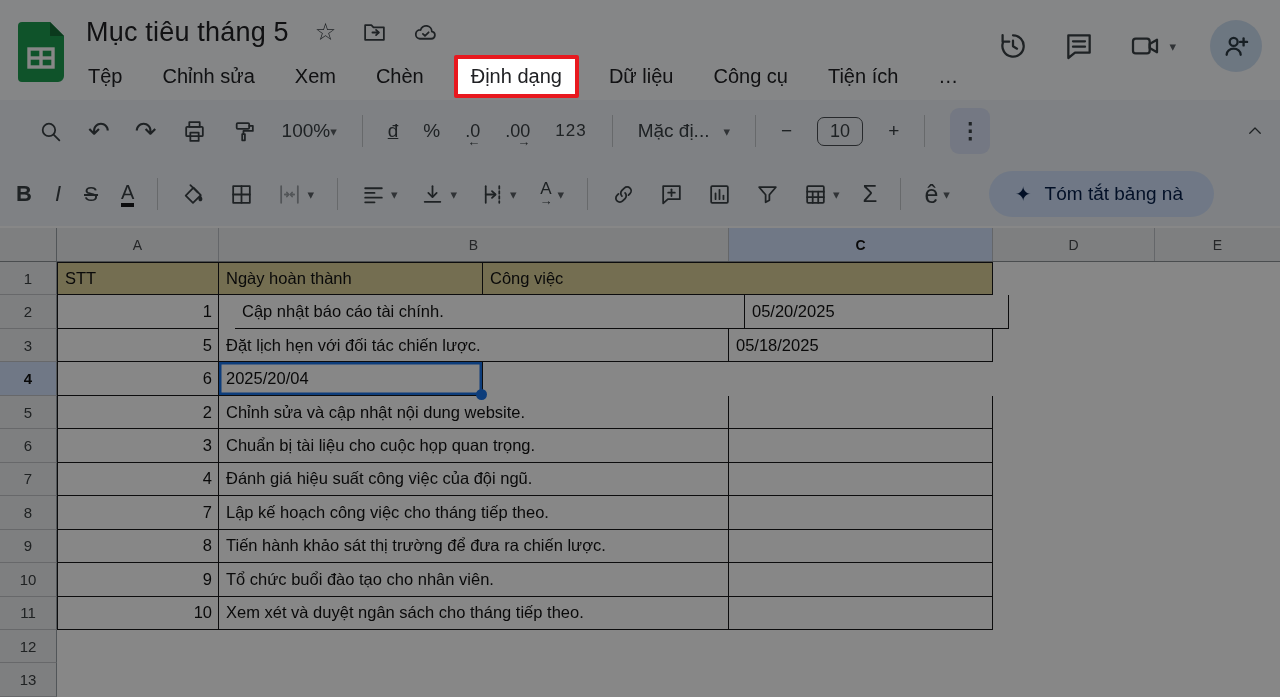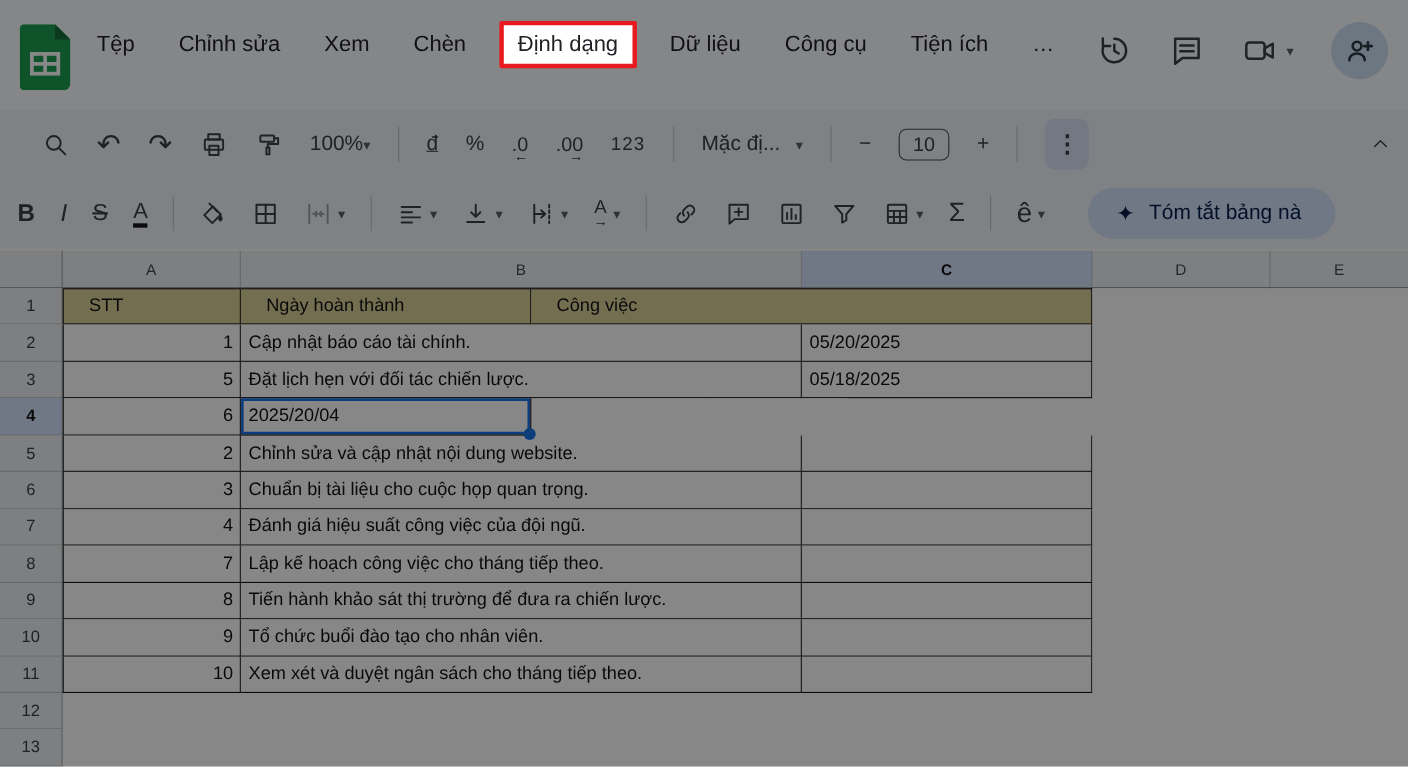--- a/index.html
+++ b/index.html
@@ -73,21 +73,21 @@
   .chead.sel{background:var(--selhdr);font-weight:bold;color:#111}
   .grow{display:flex;height:33.46px}
   .rhead{width:57px;flex:0 0 auto;background:var(--hdrbg);display:flex;align-items:center;
     justify-content:center;font-size:15px;color:#3c4043;border-right:1px solid #9aa0a6;
     border-bottom:1px solid #c2c5c9;cursor:pointer}
   .rhead.sel{background:var(--selhdr);font-weight:bold;color:#111}
   .cell{display:flex;align-items:center;font-size:16.5px;color:#121212;flex:0 0 auto;cursor:cell;background:#fff}
   .tb{border-right:1.5px solid #17171a;border-bottom:1.5px solid #17171a}
   .tb-top{border-top:1.5px solid #17171a}
   .tb-left{border-left:1.5px solid #17171a}
-  .th{background:var(--olive);padding-left:23px}
+  .th{background:var(--olive);padding-left:7px}
   .num{justify-content:flex-end;padding-right:6px}
   .txt{padding-left:7px}
   .active{position:relative;box-shadow:inset 0 0 0 2.5px var(--blue);z-index:3}
   .active::after{content:"";position:absolute;right:-5px;bottom:-5px;width:11px;height:11px;
     border-radius:50%;background:var(--blue)}
 
   
   .dim{position:absolute;inset:0;background:rgba(0,0,0,0.47);z-index:40;pointer-events:none}
 </style>
 </head>
@@ -100,20 +100,39 @@
       <svg viewBox="0 0 46 60" width="46" height="60">
         <path d="M4 0h28l14 14v40a6 6 0 0 1-6 6H4a4 4 0 0 1-4-4V4a4 4 0 0 1 4-4z" fill="#1e9e50"></path>
         <path d="M32 0l14 14H32z" fill="#156f38"></path>
         <rect x="11" y="27" width="24" height="18" fill="none" stroke="#fff" stroke-width="3.4"></rect>
         <line x1="23" y1="27" x2="23" y2="45" stroke="#fff" stroke-width="3.4"></line>
         <line x1="11" y1="36" x2="35" y2="36" stroke="#fff" stroke-width="3.4"></line>
       </svg>
     </span>
 
     <div class="tb-main">
+      <div class="title-row">
+        <span class="doc-title">Mục tiêu tháng 5</span>
+        <span class="title-ic">
+            <span>☆</span>
+          </span>
+        <span class="title-ic">
+          <svg class="svgic" viewBox="0 0 24 24">
+              <path d="M3 5h6l2 2h10v12H3z"></path>
+              <path d="M10 12h6"></path>
+              <path d="M13.5 9.5L16 12l-2.5 2.5"></path>
+            </svg>
+        </span>
+        <span class="title-ic">
+          <svg class="svgic" viewBox="0 0 24 24">
+              <path d="M6.5 18h11a3.5 3.5 0 0 0 .6-6.95A5.5 5.5 0 0 0 7.3 9.6 3.9 3.9 0 0 0 6.5 18z"></path>
+              <path d="M9.5 13.3l2 2 3.5-3.5"></path>
+            </svg>
+        </span>
+      </div>
 
       <nav class="menubar">
         <button class="mitem">Tệp</button>
         <button class="mitem">Chỉnh sửa</button>
         <button class="mitem">Xem</button>
         <button class="mitem">Chèn</button>
         <button class="mitem hl">Định dạng</button>
         <button class="mitem">Dữ liệu</button>
         <button class="mitem">Công cụ</button>
         <button class="mitem">Tiện ích</button>
@@ -380,21 +399,21 @@
           <div class="rhead">1</div>
           <div class="cell tb tb-top tb-left th" style="width: 162px;">STT</div>
           <div class="cell tb tb-top th" style="width: 264px;">Ngày hoàn thành</div>
           <div class="cell tb tb-top th" style="width: 510px;">Công việc</div>
           <div class="cell" style="width: 162px;"></div>
           <div class="cell" style="width: 125px;"></div>
         </div>
         <div class="grow">
           <div class="rhead">2</div>
           <div class="cell tb tb-left num" style="width: 162px;">1</div>
-          <div class="cell tb txt" style="width: 510px;">Cập nhật báo cáo tài chính.</div>
+          <div class="cell tb txt" style="width: 510px; margin-left: 16px;">Cập nhật báo cáo tài chính.</div>
           <div class="cell tb txt" style="width: 264px;">05/20/2025</div>
           <div class="cell" style="width: 162px;"></div>
           <div class="cell" style="width: 125px;"></div>
         </div>
         <div class="grow">
           <div class="rhead">3</div>
           <div class="cell tb tb-left num" style="width: 162px;">5</div>
           <div class="cell tb txt" style="width: 510px;">Đặt lịch hẹn với đối tác chiến lược.</div>
           <div class="cell tb txt" style="width: 264px;">05/18/2025</div>
           <div class="cell" style="width: 162px;"></div>

